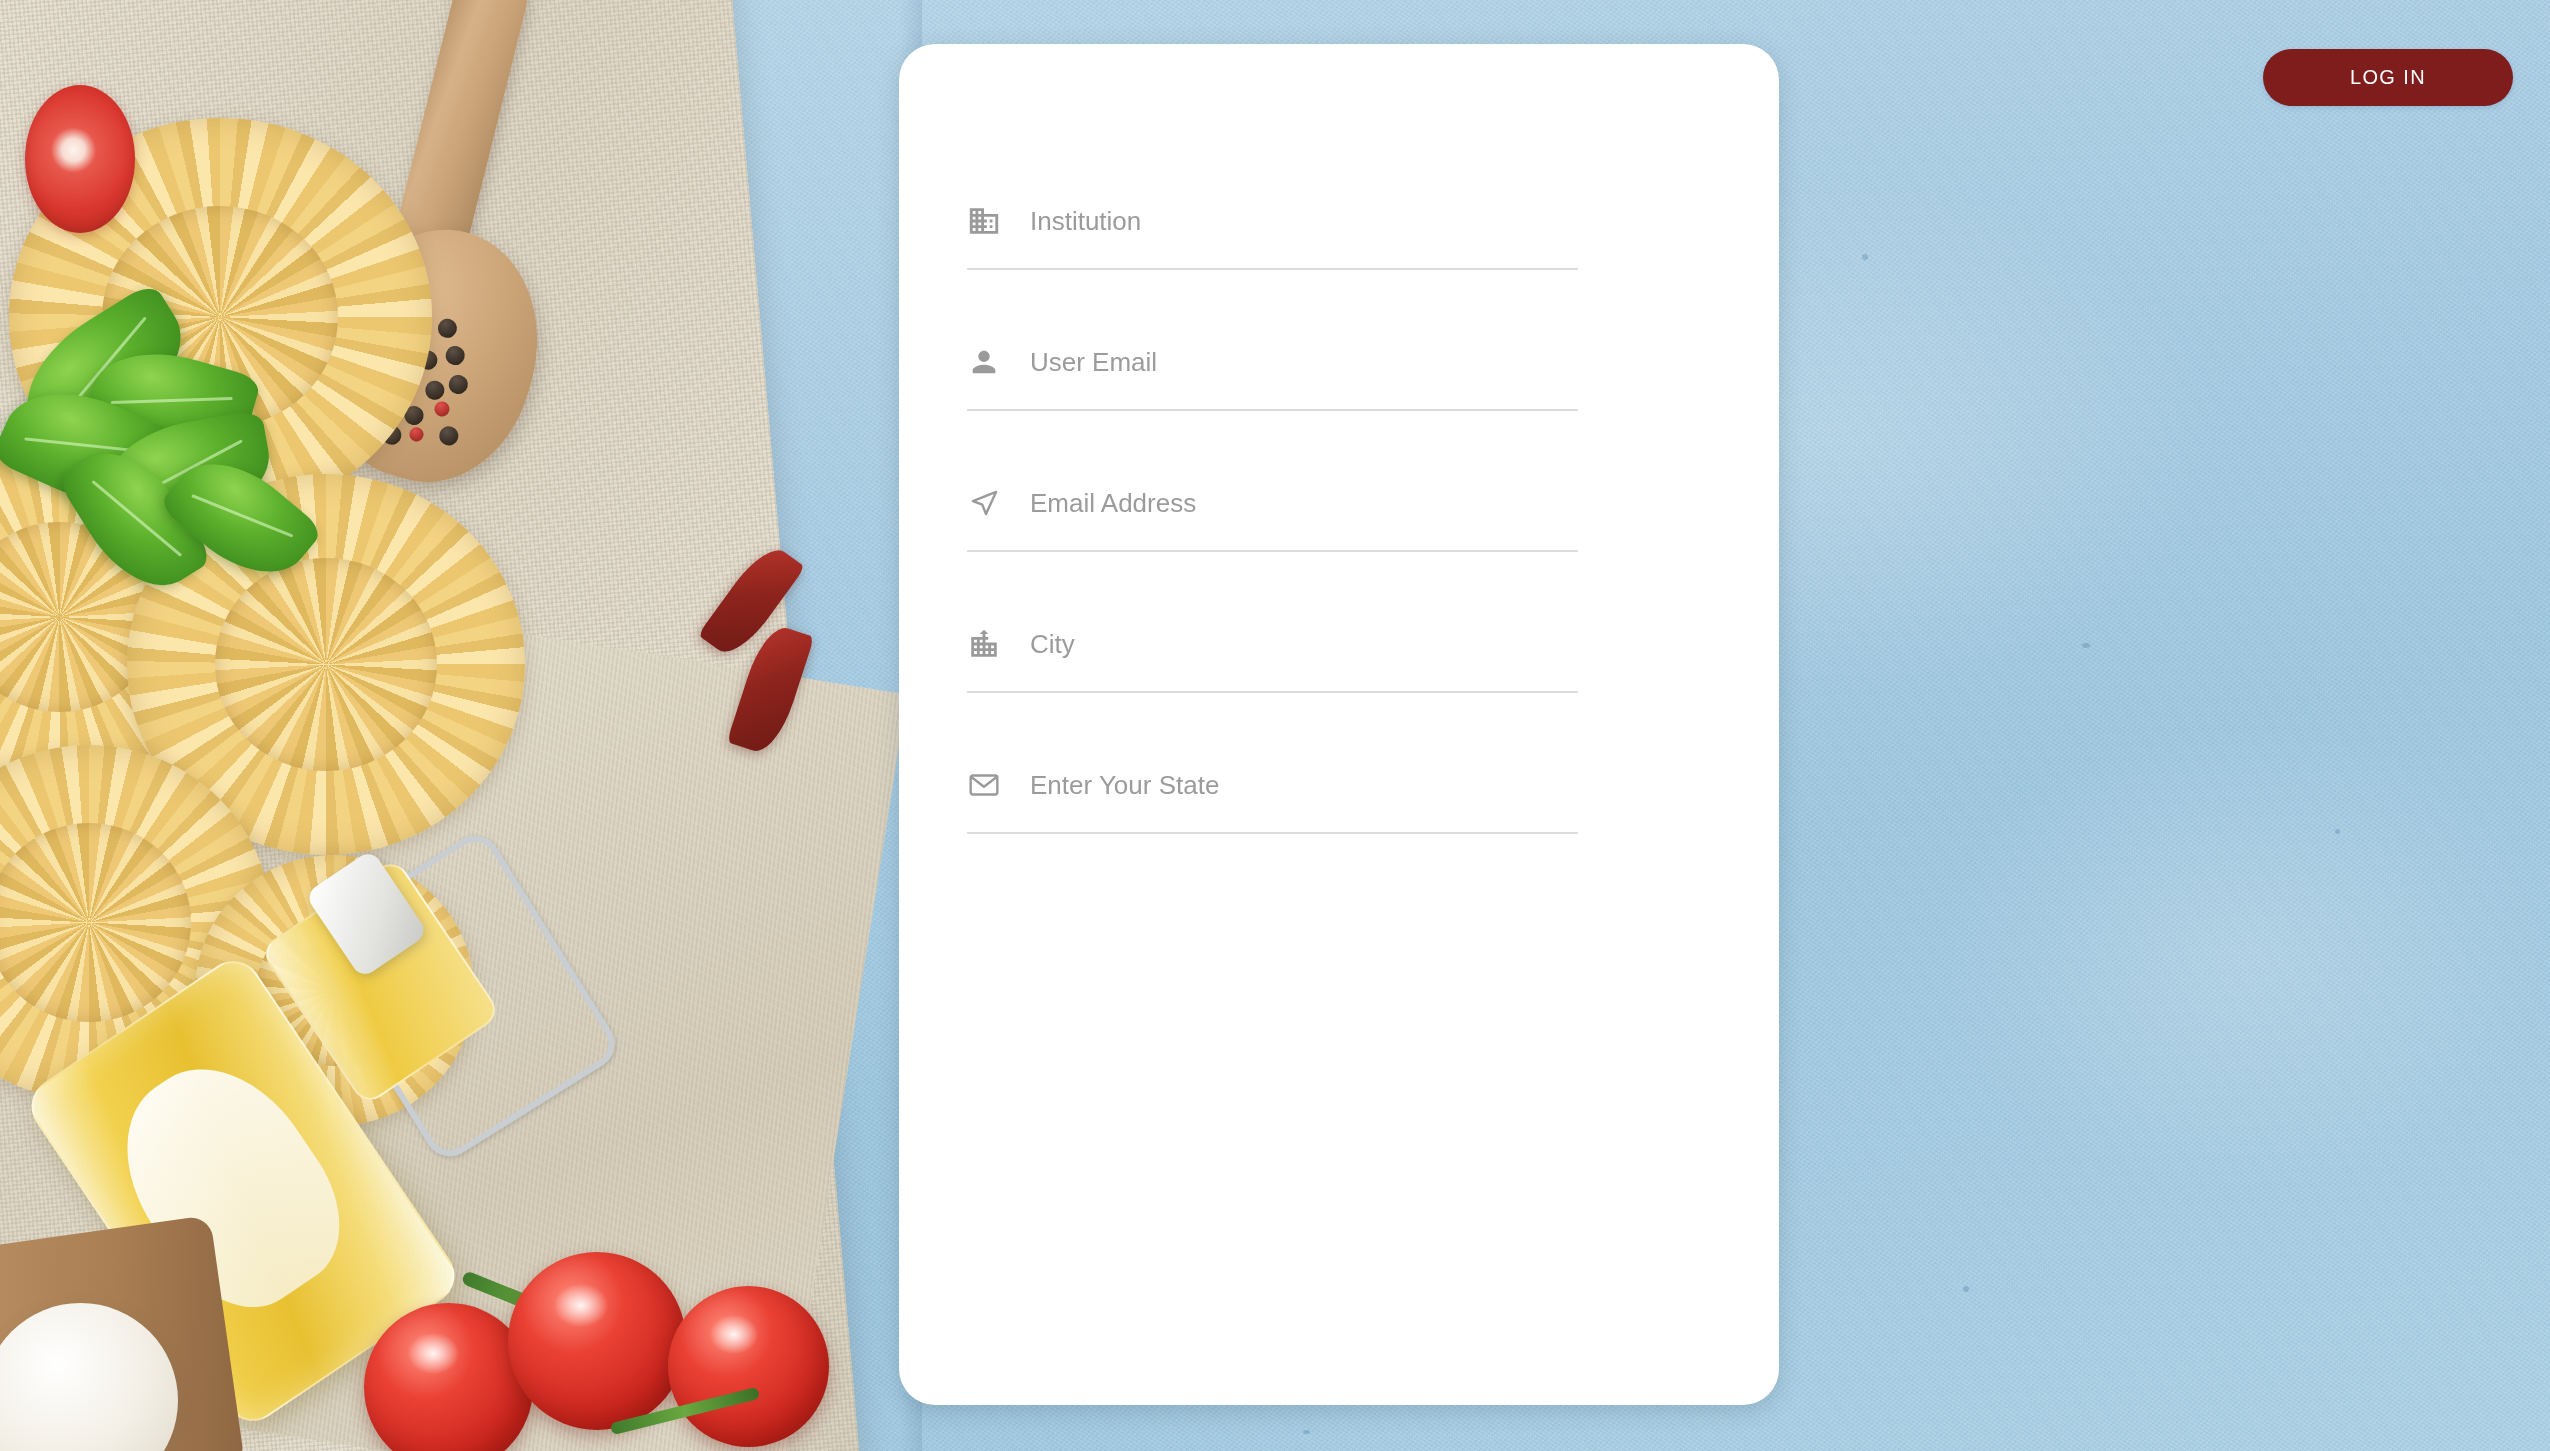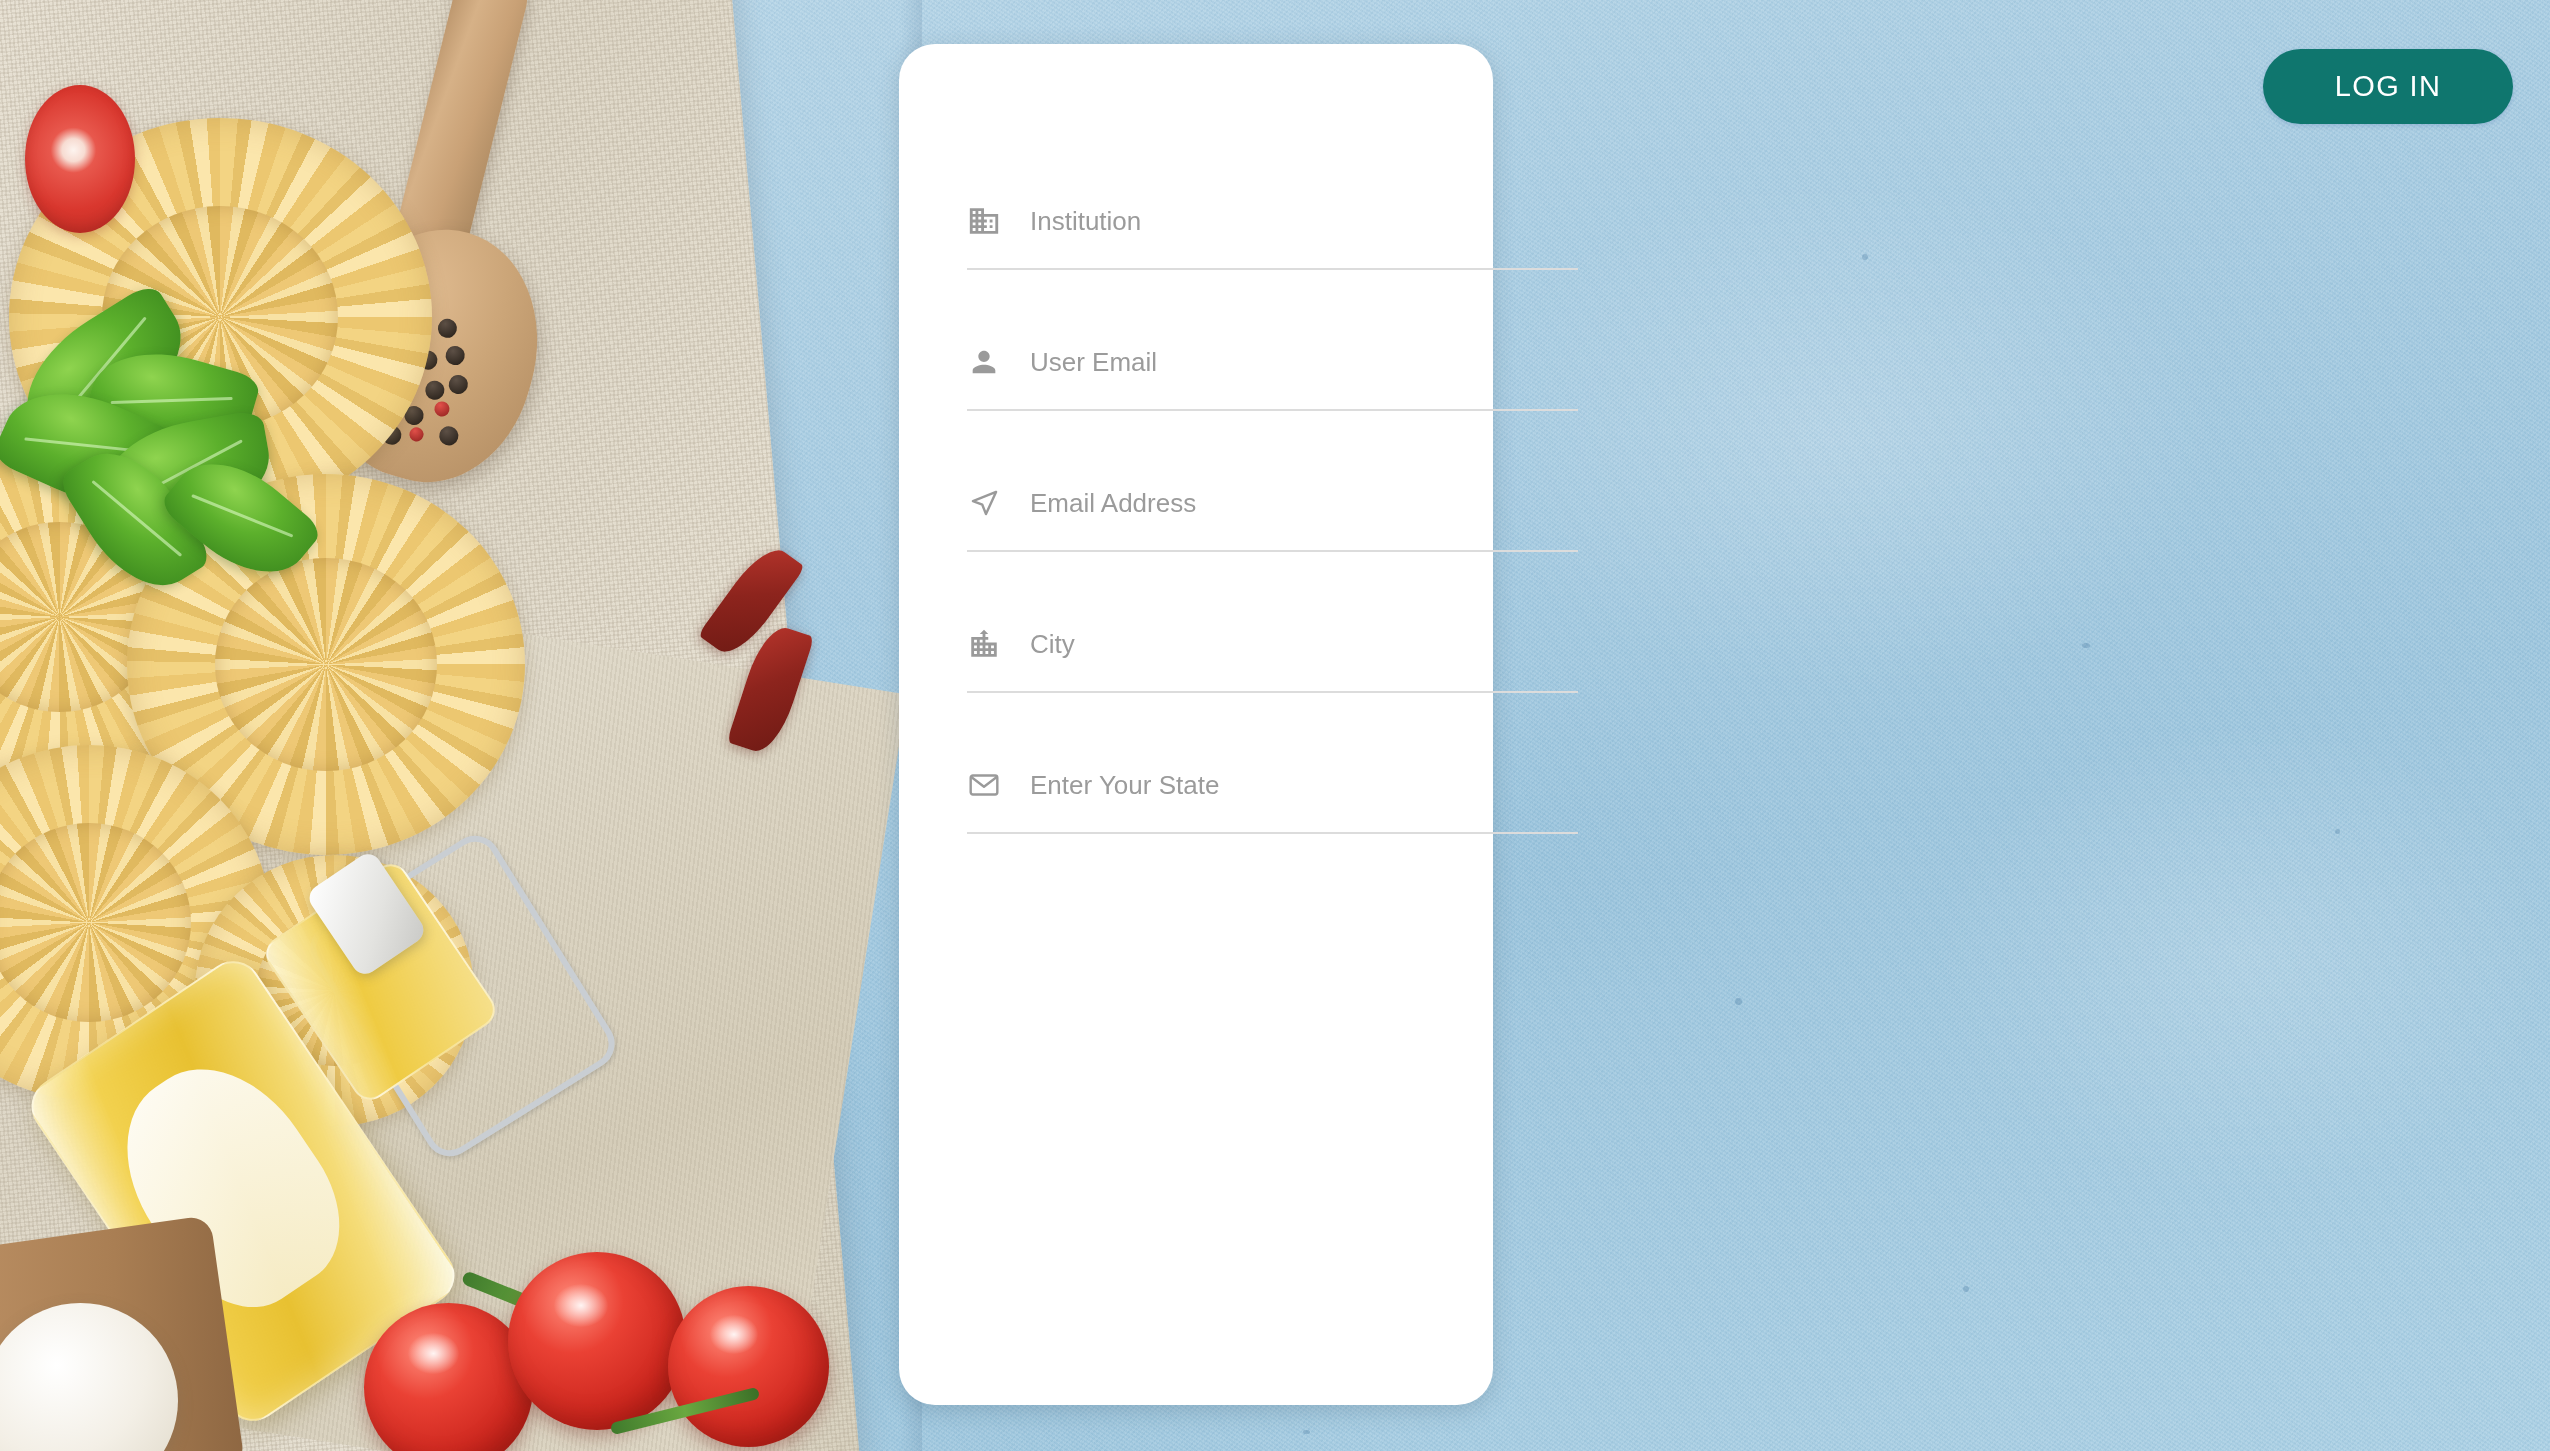--- a/index.html
+++ b/index.html
@@ -244,39 +244,39 @@
     width: 22px; height: 100%;
     background: linear-gradient(90deg, rgba(110,140,165,.0), rgba(90,125,155,.20));
   }
 
   
   .login-btn {
     position: absolute;
     left: 2263px;
     top: 49px;
     width: 250px;
-    height: 75px;
+    height: 57px;
     border: none;
     border-radius: 39px;
-    background: #0f766e;
+    background: #7f1d1d;
     color: #ffffff;
     font-family: "Liberation Sans", sans-serif;
-    font-size: 29px;
+    font-size: 20px;
     font-weight: 400;
     letter-spacing: 1.4px;
     cursor: pointer;
     box-shadow: 0 1.7px 5.1px rgba(40,80,150,.18);
   }
 
   
   .card {
     position: absolute;
     left: 899px;
     top: 44px;
-    width: 594px;
+    width: 880px;
     height: 1361px;
     background: #ffffff;
     border-radius: 36px;
     box-shadow: 0 5.1px 22px rgba(60,80,100,.22);
   }
 
   .form {
     position: absolute;
     left: 68px;
     top: 85px;

